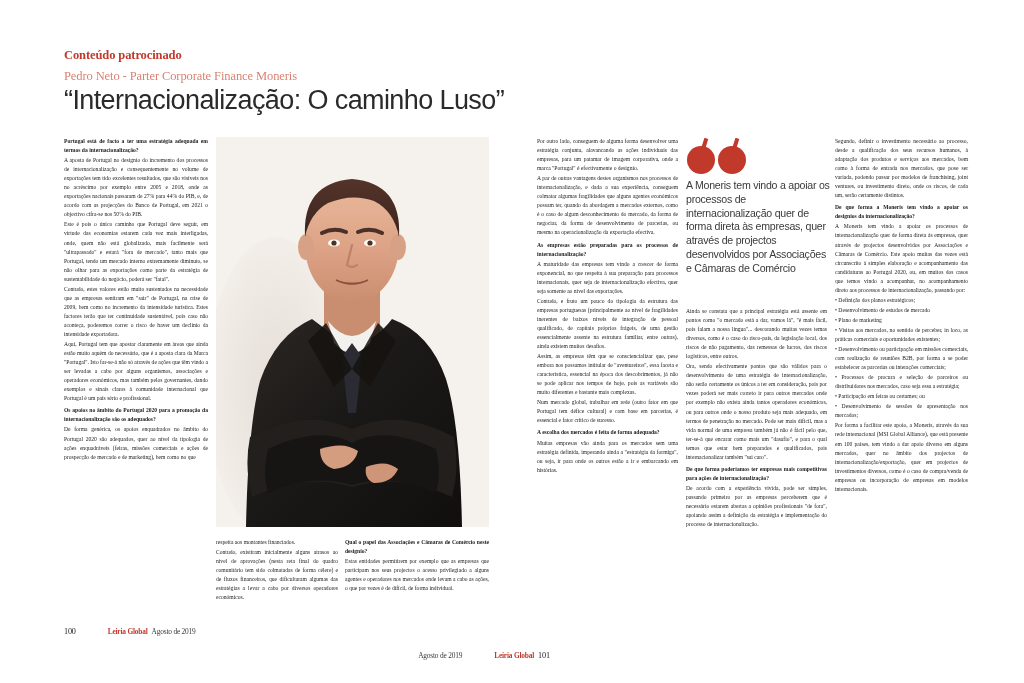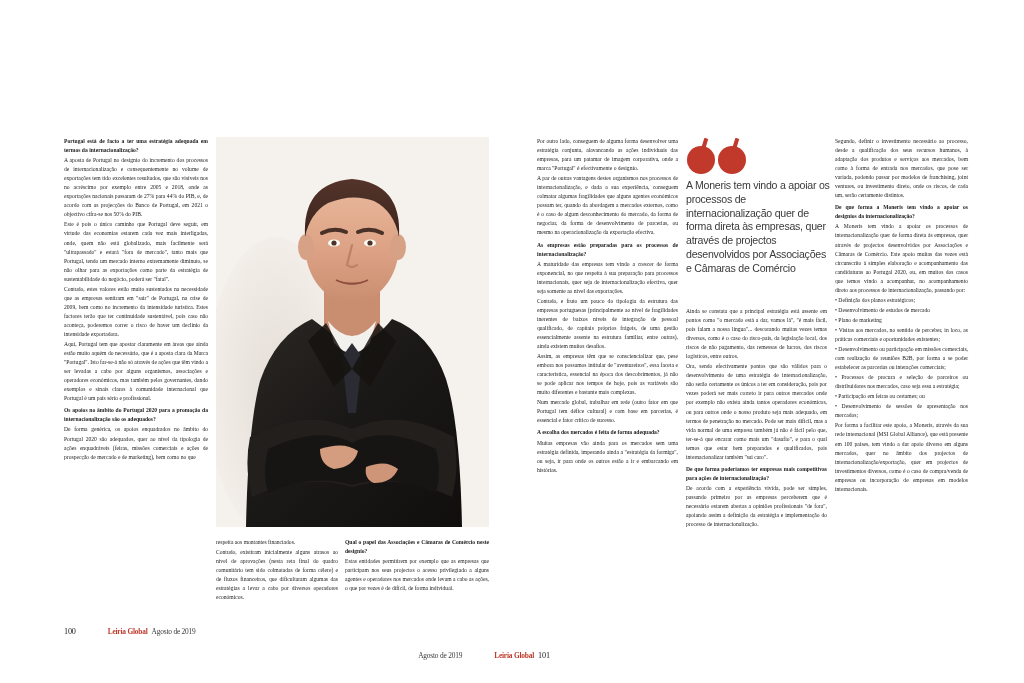--- a/index.html
+++ b/index.html
@@ -132,20 +132,25 @@
   .mag { font-weight: bold; color: #c0392b; font-style: normal; letter-spacing: -0.2px; padding-left: 28px;}
   .dat { color: #3a3a3a; letter-spacing: -0.2px;}
   .sep { display:inline-block; width: 4px; }
 </style>
 </head>
 <body>
 
 <div class="page">
   <div class="spread">
 
+    <div class="masthead">
+      <div class="kicker">Conteúdo patrocinado</div>
+      <div class="byline">Pedro Neto - Parter Corporate Finance Moneris</div>
+      <h1 class="headline">“Internacionalização: O caminho Luso”</h1>
+    </div>
 
     <div class="photo-wrap">
       <div class="photo-bg"></div>
       <svg class="photo-svg" width="273" height="390" viewBox="0 0 273 390">
         <defs>
           <linearGradient id="skin" x1="0" y1="0" x2="0" y2="1">
             <stop offset="0%" stop-color="#e8b79a"></stop>
             <stop offset="55%" stop-color="#dda285"></stop>
             <stop offset="100%" stop-color="#c98d70"></stop>
           </linearGradient>

